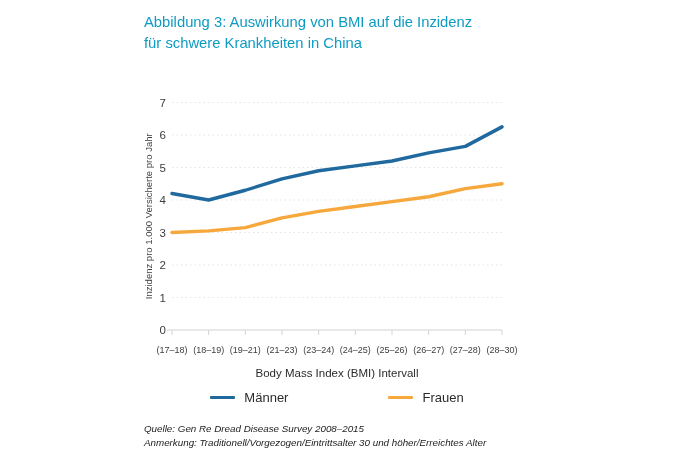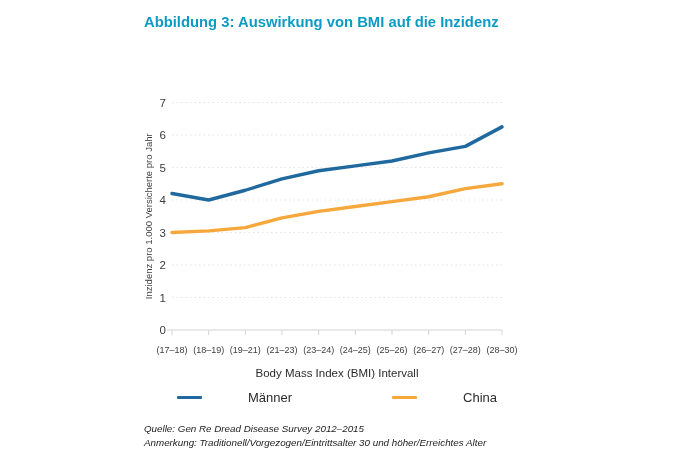--- a/index.html
+++ b/index.html
@@ -1,37 +1,38 @@
 <!DOCTYPE html>
 <html><head>
 <meta charset="utf-8">
 <style>
   * { margin:0; padding:0; box-sizing:border-box; }
   html,body { background:#ffffff; }
   body { font-family:"Liberation Sans", sans-serif; }
   .page { position:relative; width:674px; height:475px; background:#fff; overflow:hidden; }
   .figure-title { position:absolute; left:144px; top:12px; width:420px;
-                  font-weight:bold; font-size:14.8px; line-height:21px; color:#0d9bc4; }
+                  font-weight:normal; font-size:14.8px; line-height:21px; color:#0d9bc4; }
   svg.chart { position:absolute; left:0; top:0; width:674px; height:475px;
               font-family:"Liberation Sans", sans-serif; }
   .legend { position:absolute; left:172px; top:388px; width:330px; height:18px;
             display:flex; justify-content:center; align-items:center; gap:100px; }
   .legend-item { display:flex; align-items:center; gap:9px; }
   .legend-swatch { display:inline-block; width:25px; height:3px; border-radius:1px; }
-  .legend-label { font-size:13px; color:#2b2b2b;margin-left:37px; }
+  .legend-label { font-size:13px; color:#2b2b2b; }
   .footnote { position:absolute; left:144px; top:422px; width:430px;
               font-style:italic; font-size:9.8px; line-height:13.8px; color:#1c1c1c; }
 </style>
 </head>
 <body>
 
 <div class="page">
 
   <div class="figure-title" style="color: rgb(13, 155, 196);">
     <div>Abbildung 3: Auswirkung von BMI auf die Inzidenz</div>
+    <div>für schwere Krankheiten in China</div>
   </div>
 
   <svg class="chart" viewBox="0 0 674 475">
       <line x1="172" y1="297.5" x2="502" y2="297.5" stroke="#e3e3e3" stroke-width="1" stroke-dasharray="1.5,3"></line>
       <line x1="172" y1="265" x2="502" y2="265" stroke="#e3e3e3" stroke-width="1" stroke-dasharray="1.5,3"></line>
       <line x1="172" y1="232.5" x2="502" y2="232.5" stroke="#e3e3e3" stroke-width="1" stroke-dasharray="1.5,3"></line>
       <line x1="172" y1="200" x2="502" y2="200" stroke="#e3e3e3" stroke-width="1" stroke-dasharray="1.5,3"></line>
       <line x1="172" y1="167.5" x2="502" y2="167.5" stroke="#e3e3e3" stroke-width="1" stroke-dasharray="1.5,3"></line>
       <line x1="172" y1="135" x2="502" y2="135" stroke="#e3e3e3" stroke-width="1" stroke-dasharray="1.5,3"></line>
       <line x1="172" y1="102.5" x2="502" y2="102.5" stroke="#e3e3e3" stroke-width="1" stroke-dasharray="1.5,3"></line>
@@ -70,22 +71,22 @@
       <text x="152" y="216.25" text-anchor="middle" font-size="9.5px" fill="#3d3d3d" transform="rotate(-90 152 216.25)">Inzidenz pro 1.000 Versicherte pro Jahr</text>
     </svg>
 
   <div class="legend">
       <div class="legend-item">
         <span class="legend-swatch" style="background: rgb(32, 105, 159);"></span>
         <span class="legend-label">Männer</span>
       </div>
       <div class="legend-item">
         <span class="legend-swatch" style="background: rgb(247, 168, 60);"></span>
-        <span class="legend-label">China</span>
+        <span class="legend-label">Frauen</span>
       </div>
     </div>
 
   <div class="footnote">
-    <div>Quelle: Gen Re Dread Disease Survey 2012–2015</div>
+    <div>Quelle: Gen Re Dread Disease Survey 2008–2015</div>
     <div>Anmerkung: Traditionell/Vorgezogen/Eintrittsalter 30 und höher/Erreichtes Alter</div>
   </div>
 
 </div>
 
 </body></html>

